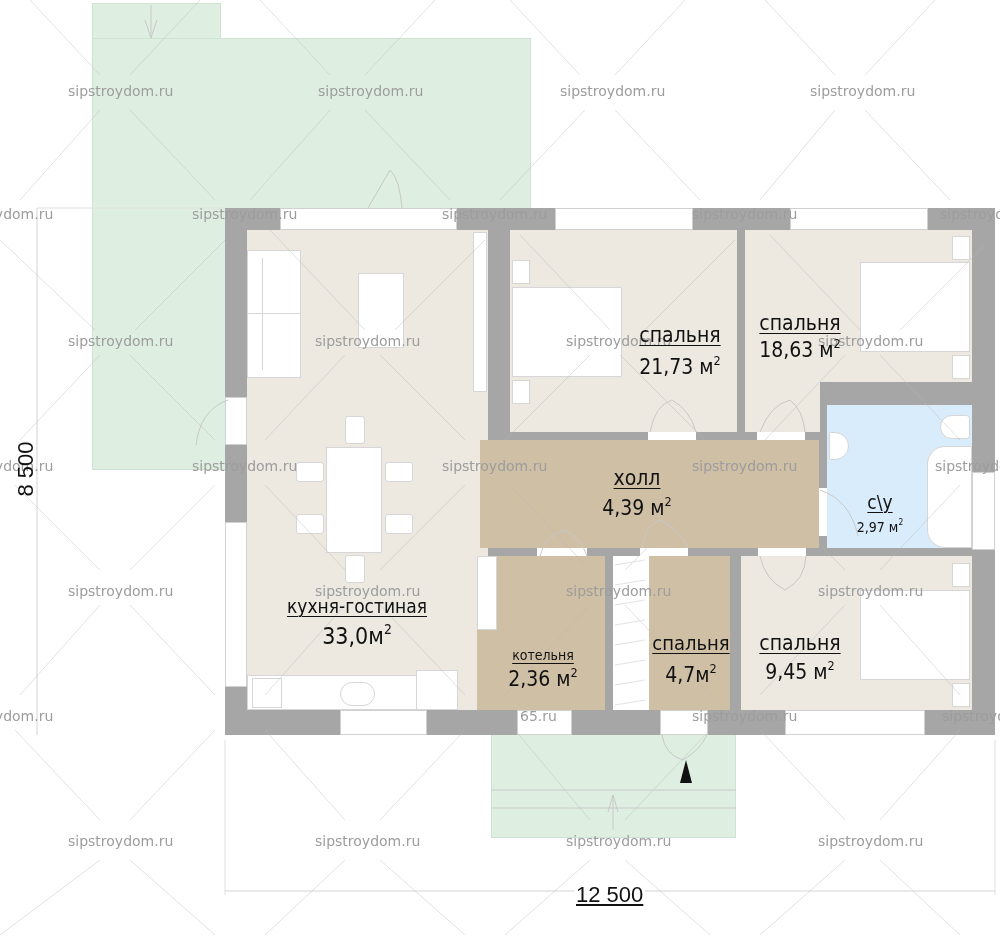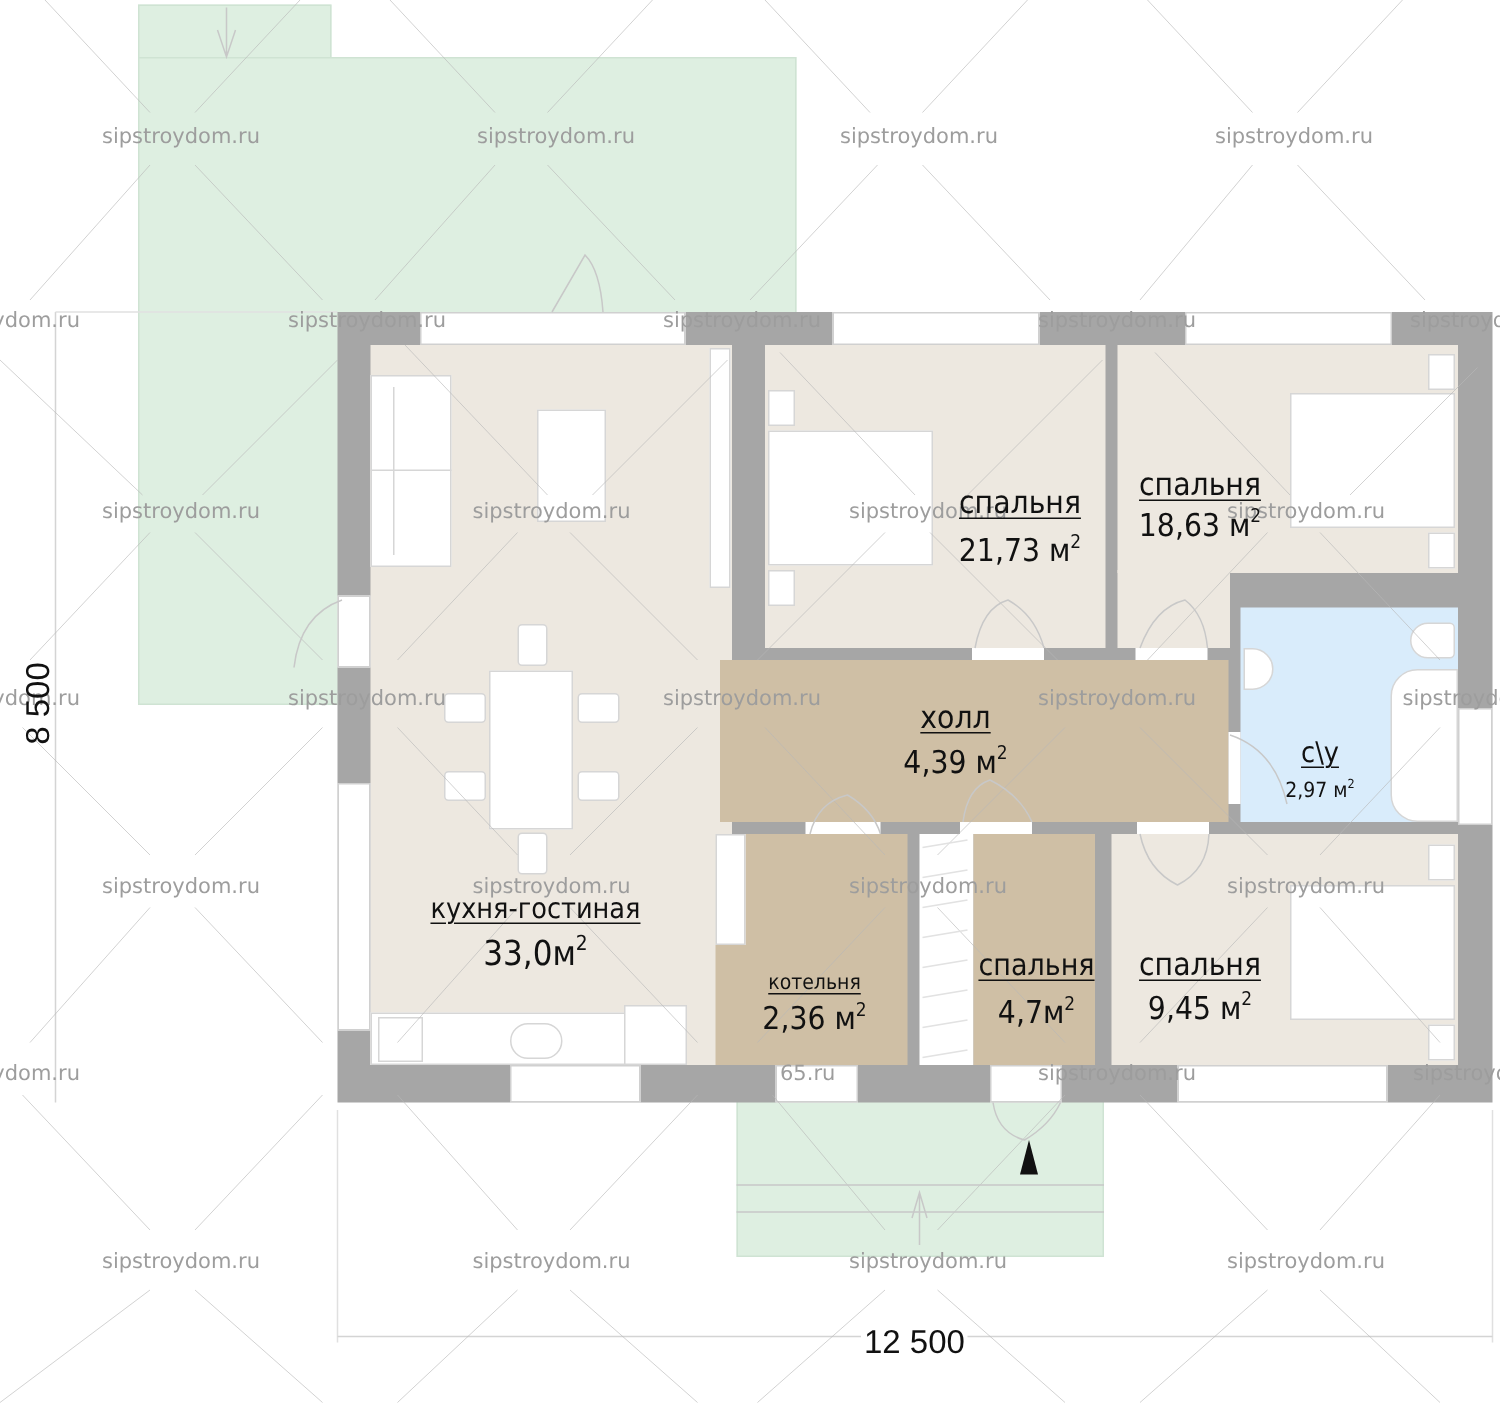--- a/index.html
+++ b/index.html
@@ -191,14 +191,14 @@
 </div>
 <div class="lbl" style="left:643px;top:633px;width:96px;font-size:20px;">
   <span class="name">спальня</span>
   <span class="area" style="font-size:21px;margin-top:12px;"><span>4,7м</span><sup>2</sup></span>
 </div>
 <div class="lbl" style="left:740px;top:633px;width:120px;font-size:21px;">
   <span class="name">спальня</span>
   <span class="area" style="font-size:21px;margin-top:8px;"><span>9,45 м</span><sup>2</sup></span>
 </div>
 
-<div class="dim" style="left:574px;top:882px;background:#fff;padding:0 2px;">12 500</div>
+<div class="dim" style="left:574px;top:882px;background:#fff;padding:0 2px;text-decoration:underline;">12 500</div>
 <div class="dim" style="left:-2px;top:456px;transform:rotate(-90deg);transform-origin:center;">8 500</div>
 
 </body></html>

